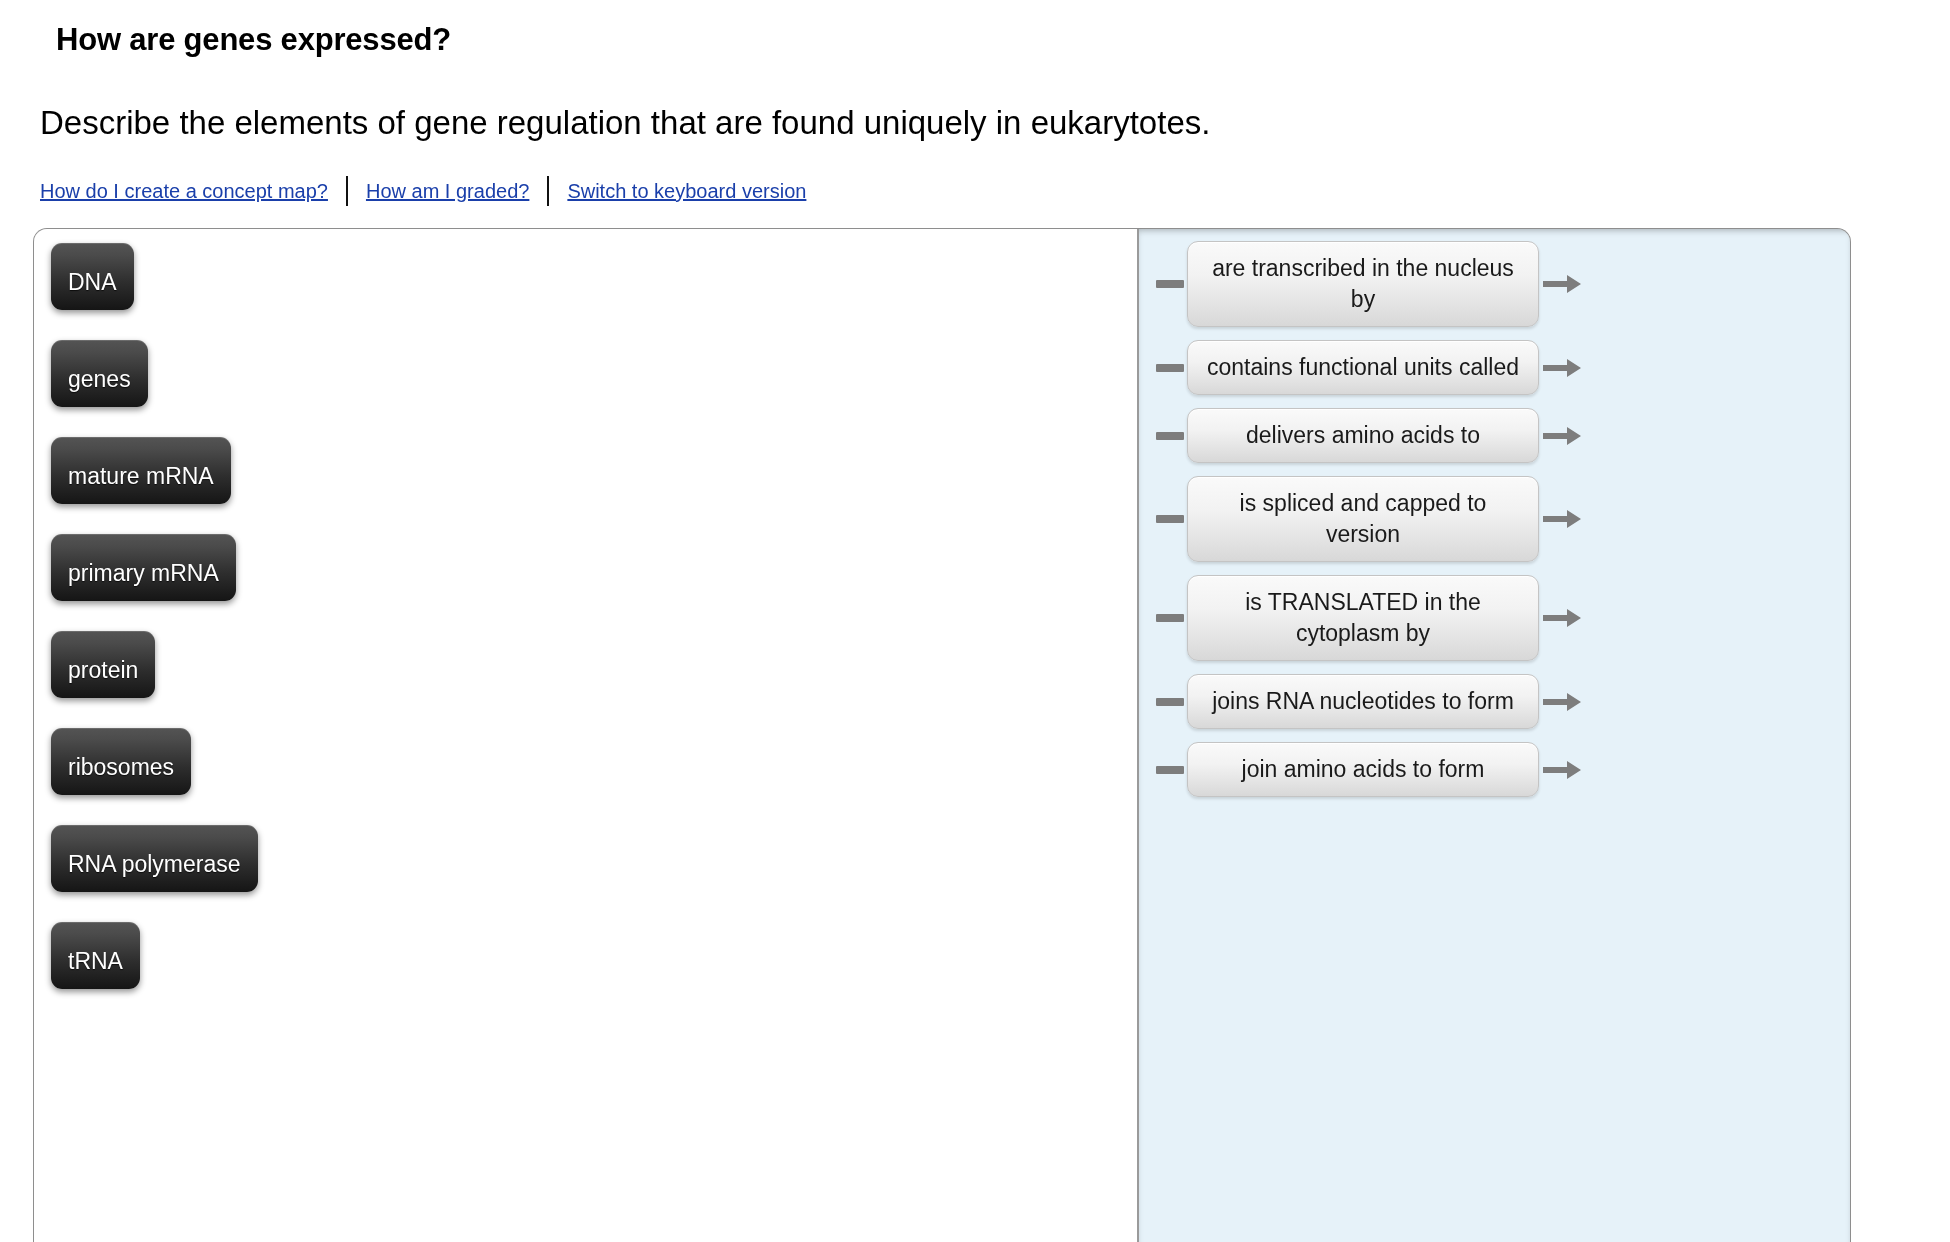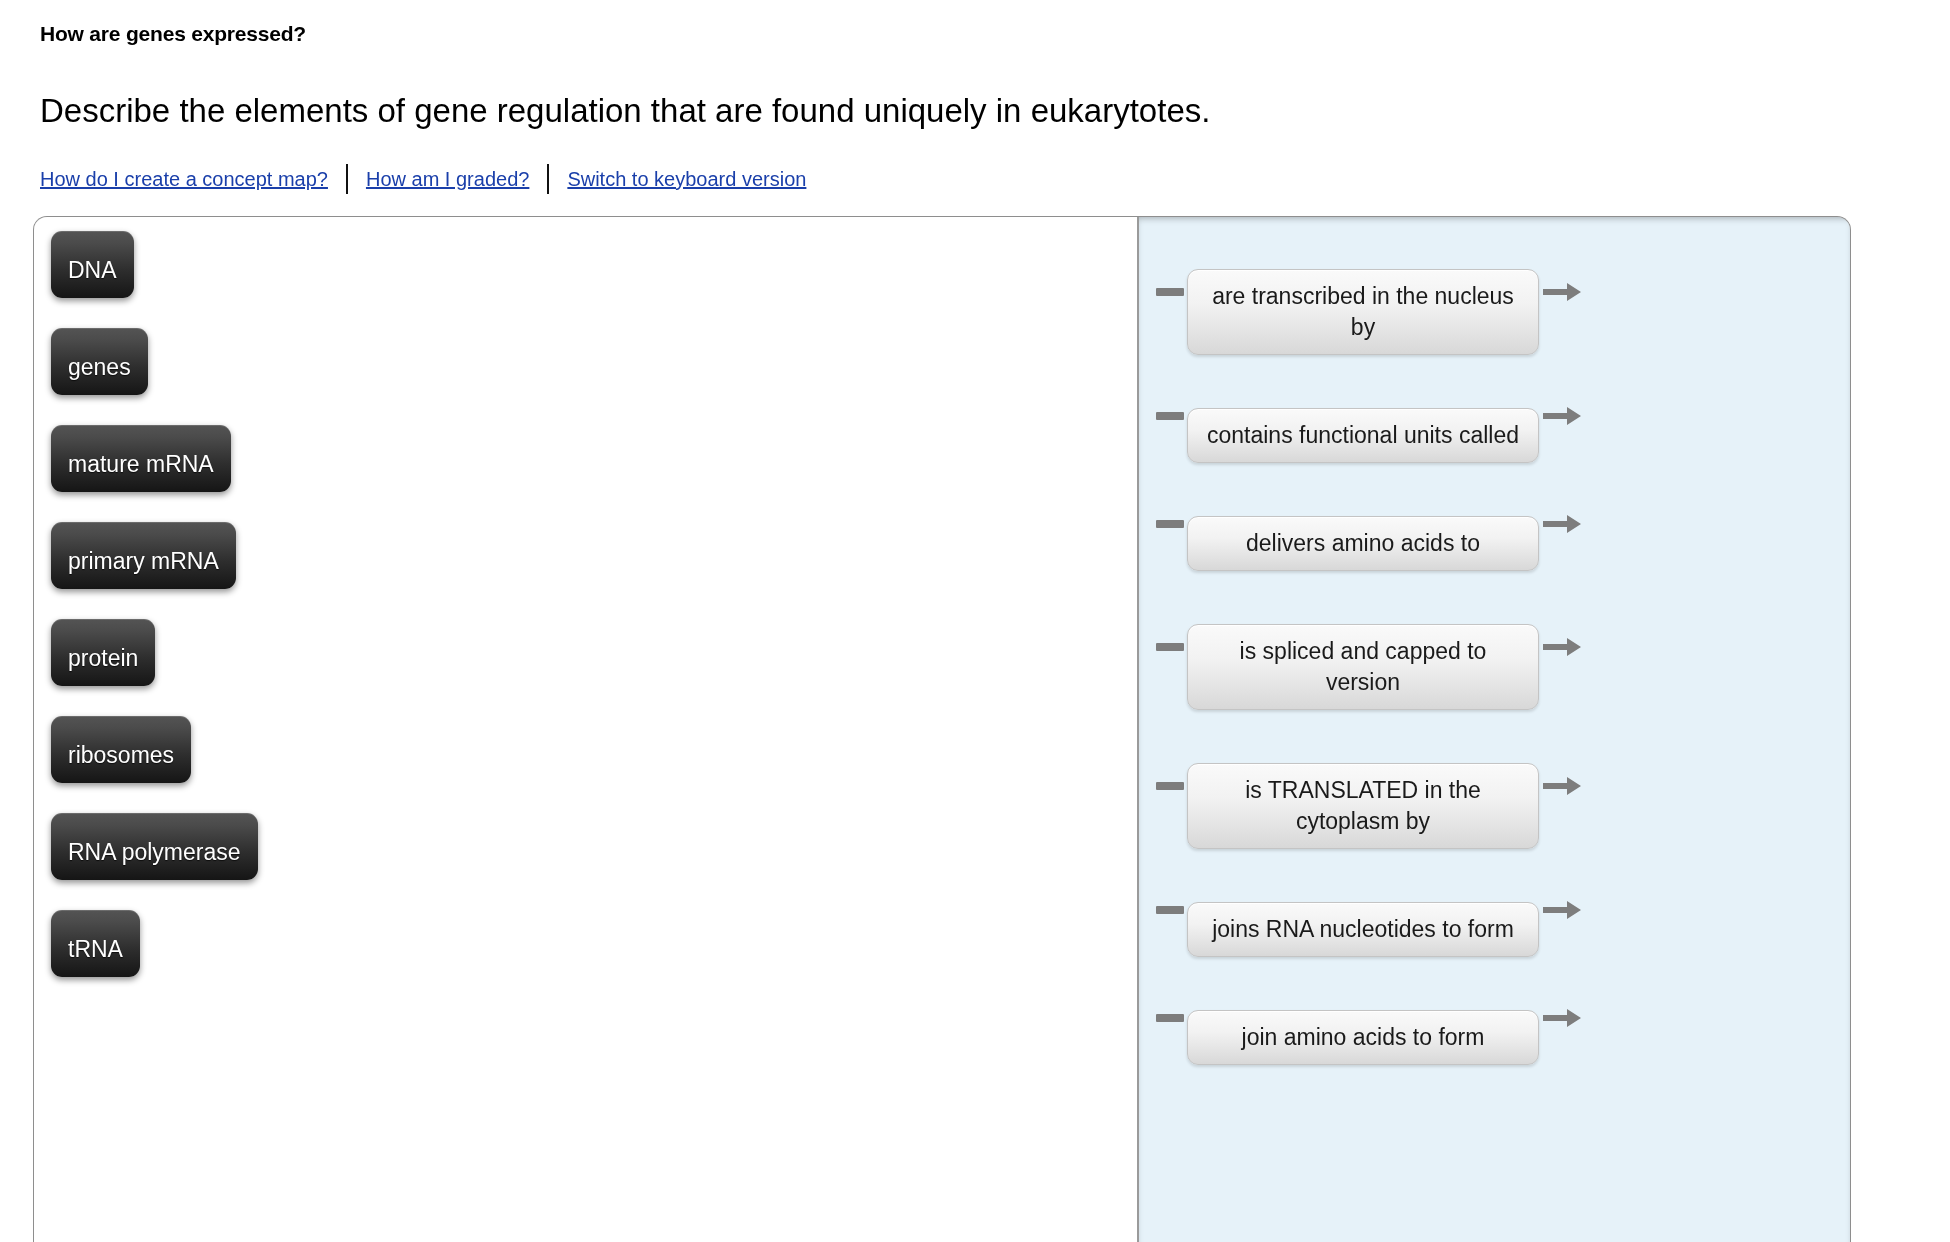--- a/index.html
+++ b/index.html
@@ -13,24 +13,24 @@
     overflow: hidden;
     font-family: "Liberation Sans", sans-serif;
     -webkit-font-smoothing: antialiased;
   }
 
   
   .page-header {
     padding: 22px 0 0 40px;
   }
   .page-title {
-    font-size: 21px;
+    font-size: 31px;
     font-weight: bold;
     color: #000000;
-    margin: 0 0 0 0;
+    margin: 0 0 0 16px;
     letter-spacing: -0.2px;
   }
   .page-subtitle {
     font-size: 33px;
     color: #000000;
     margin: 46px 0 0 0;
     font-weight: normal;
   }
 
   
@@ -151,21 +151,20 @@
     line-height: 1.35;
     color: #1a1a1a;
     padding: 11px 13px;
     border: 1px solid #c4c4c4;
     border-radius: 11px;
     background: linear-gradient(to bottom, #fafafa 0%, #f2f2f2 40%, #e3e3e3 75%, #d8d8d8 100%);
     box-shadow: 0 2px 3px rgba(0,0,0,0.13),
                 inset 0 1px 0 rgba(255,255,255,0.9);
     cursor: move;
     user-select: none;
-    margin-top: 40px;
   }
   .connector-arrow {
     flex: none;
     margin-left: 4px;
     width: 44px;
     height: 26px;
     display: block;
   }
 </style>
 </head>

